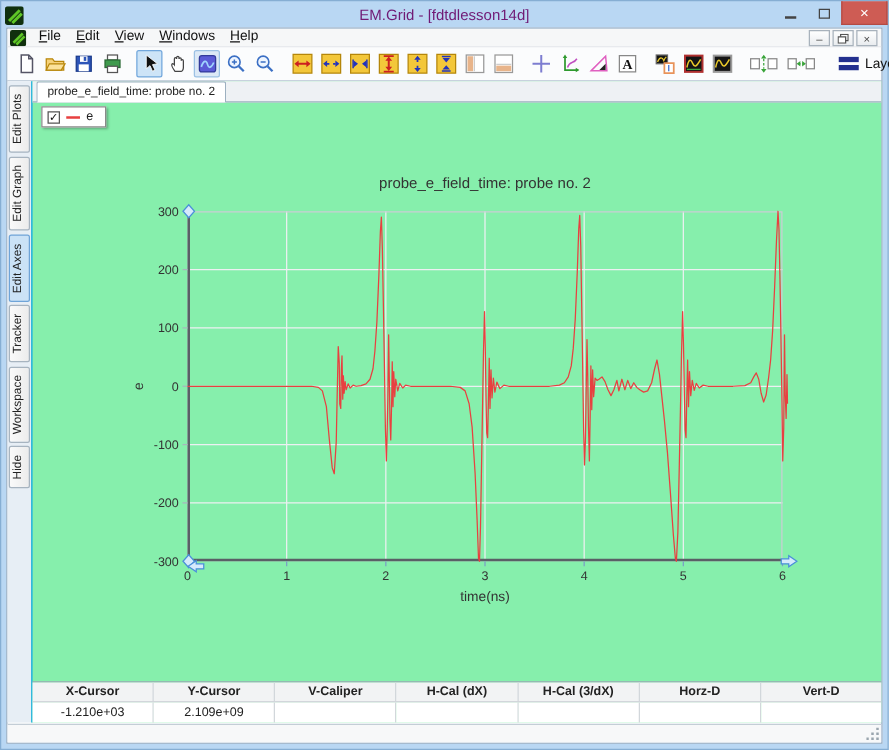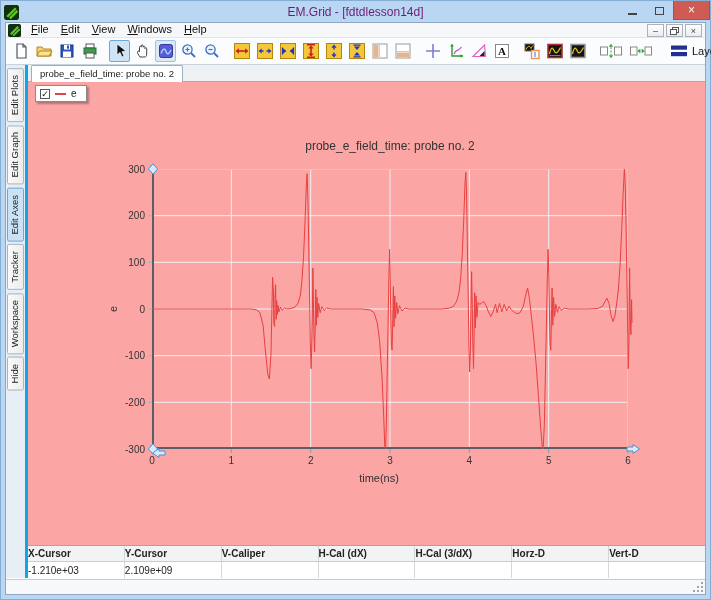--- a/index.html
+++ b/index.html
@@ -29,40 +29,40 @@
 .tbtn{width:21px;height:22px;display:flex;align-items:center;justify-content:center;border:1px solid transparent;border-radius:2px}
 .tbtn.wide{width:28px}
 .tbtn.selected{background:#cde4f7;border-color:#72a7dc}
 .tbtn.pressed{background:#dce9f6;border-color:#9cc1e4}
 .layout-btn{display:flex;align-items:center;gap:4px;padding:1px 5px;border:1px solid transparent;border-radius:2px;font-size:11px;color:#111}
 
 .main-row{flex:1;display:flex;min-height:0;border-top:1px solid #c7d2dd}
 .side-strip{width:19px;background:#e7eef5;display:flex;flex-direction:column;align-items:center;padding-top:3px;gap:3px;flex:0 0 auto}
 .side-tab{writing-mode:vertical-rl;transform:rotate(180deg);font-size:9.5px;color:#222;background:linear-gradient(90deg,#ececec,#fafafa);border:1px solid #a7b4c0;border-radius:2px;padding:6px 1px;width:17px;text-align:center}
 .side-tab.selected{background:#cbe2f6;border-color:#6fa4d8}
-.content{flex:1;position:relative;background:#fca5a5;border-left:3px solid #0ea5e9;min-width:0}
+.content{flex:1;position:relative;background:#86efac;border-left:1px solid #0ea5e9;min-width:0}
 
 .tab-row{position:absolute;left:0;top:0;right:0;height:17px;background:#eef1f4;border-bottom:1px solid #9db0c0}
 .doc-tab{position:absolute;left:3px;top:0;height:17px;background:#fff;border:1px solid #9db0c0;border-bottom:none;font-size:9.5px;color:#222;padding:2px 8px 0 8px;border-radius:2px 2px 0 0;z-index:2}
 
 .legend{position:absolute;left:7px;top:20px;background:#fff;border:1px solid #8a8a8a;box-shadow:1.5px 1.5px 2px rgba(0,0,0,.3);display:flex;align-items:center;gap:5px;padding:2px 9px 2px 4px;z-index:3}
 .checkbox{width:10px;height:10px;border:1px solid #555;background:#fff;font-size:9px;line-height:9px;text-align:center;color:#111}
 .legend-dash{width:11px;height:2px}
 .legend-label{font-size:10px;color:#222}
 
 .chart-title{position:absolute;left:124px;width:476px;top:74px;text-align:center;font-size:12px;color:#333}
 .plot-wrap{position:absolute;left:124px;top:104px;width:476px;height:280px}
 .plot-wrap svg{overflow:visible}
 .ylabel{position:absolute;left:82px;top:238px;font-size:11px;color:#333;transform:rotate(-90deg)}
-.xlabel{position:absolute;left:113px;width:476px;top:407px;text-align:center;font-size:11px;color:#333}
+.xlabel{position:absolute;left:124px;width:476px;top:407px;text-align:center;font-size:11px;color:#333}
 
 .status-table{position:absolute;left:0;right:0;bottom:0;border-top:1px solid #9aa8b4;font-size:10px}
 .st-row{display:flex}
 .st-row.header{background:#f2f3f4;font-weight:bold;border-bottom:1px solid #c8cdd2}
-.st-cell{flex:1;padding:2px 0;border-right:1px solid #d2d7db;color:#222;min-width:0}
+.st-cell{flex:1;text-align:center;padding:2px 0;border-right:1px solid #d2d7db;color:#222;min-width:0}
 .st-cell:last-child{border-right:none}
 .st-row.values .st-cell{background:#fff;padding:2.5px 0}
 
 .statusbar{height:15px;margin-top:1px;background:#f7f8f9;border-top:1px solid #c3cdd6;position:relative;flex:0 0 auto}
 .grip{position:absolute;right:1px;bottom:1px}
 </style>
 </head>
 <body>
 
 <div class="window">

